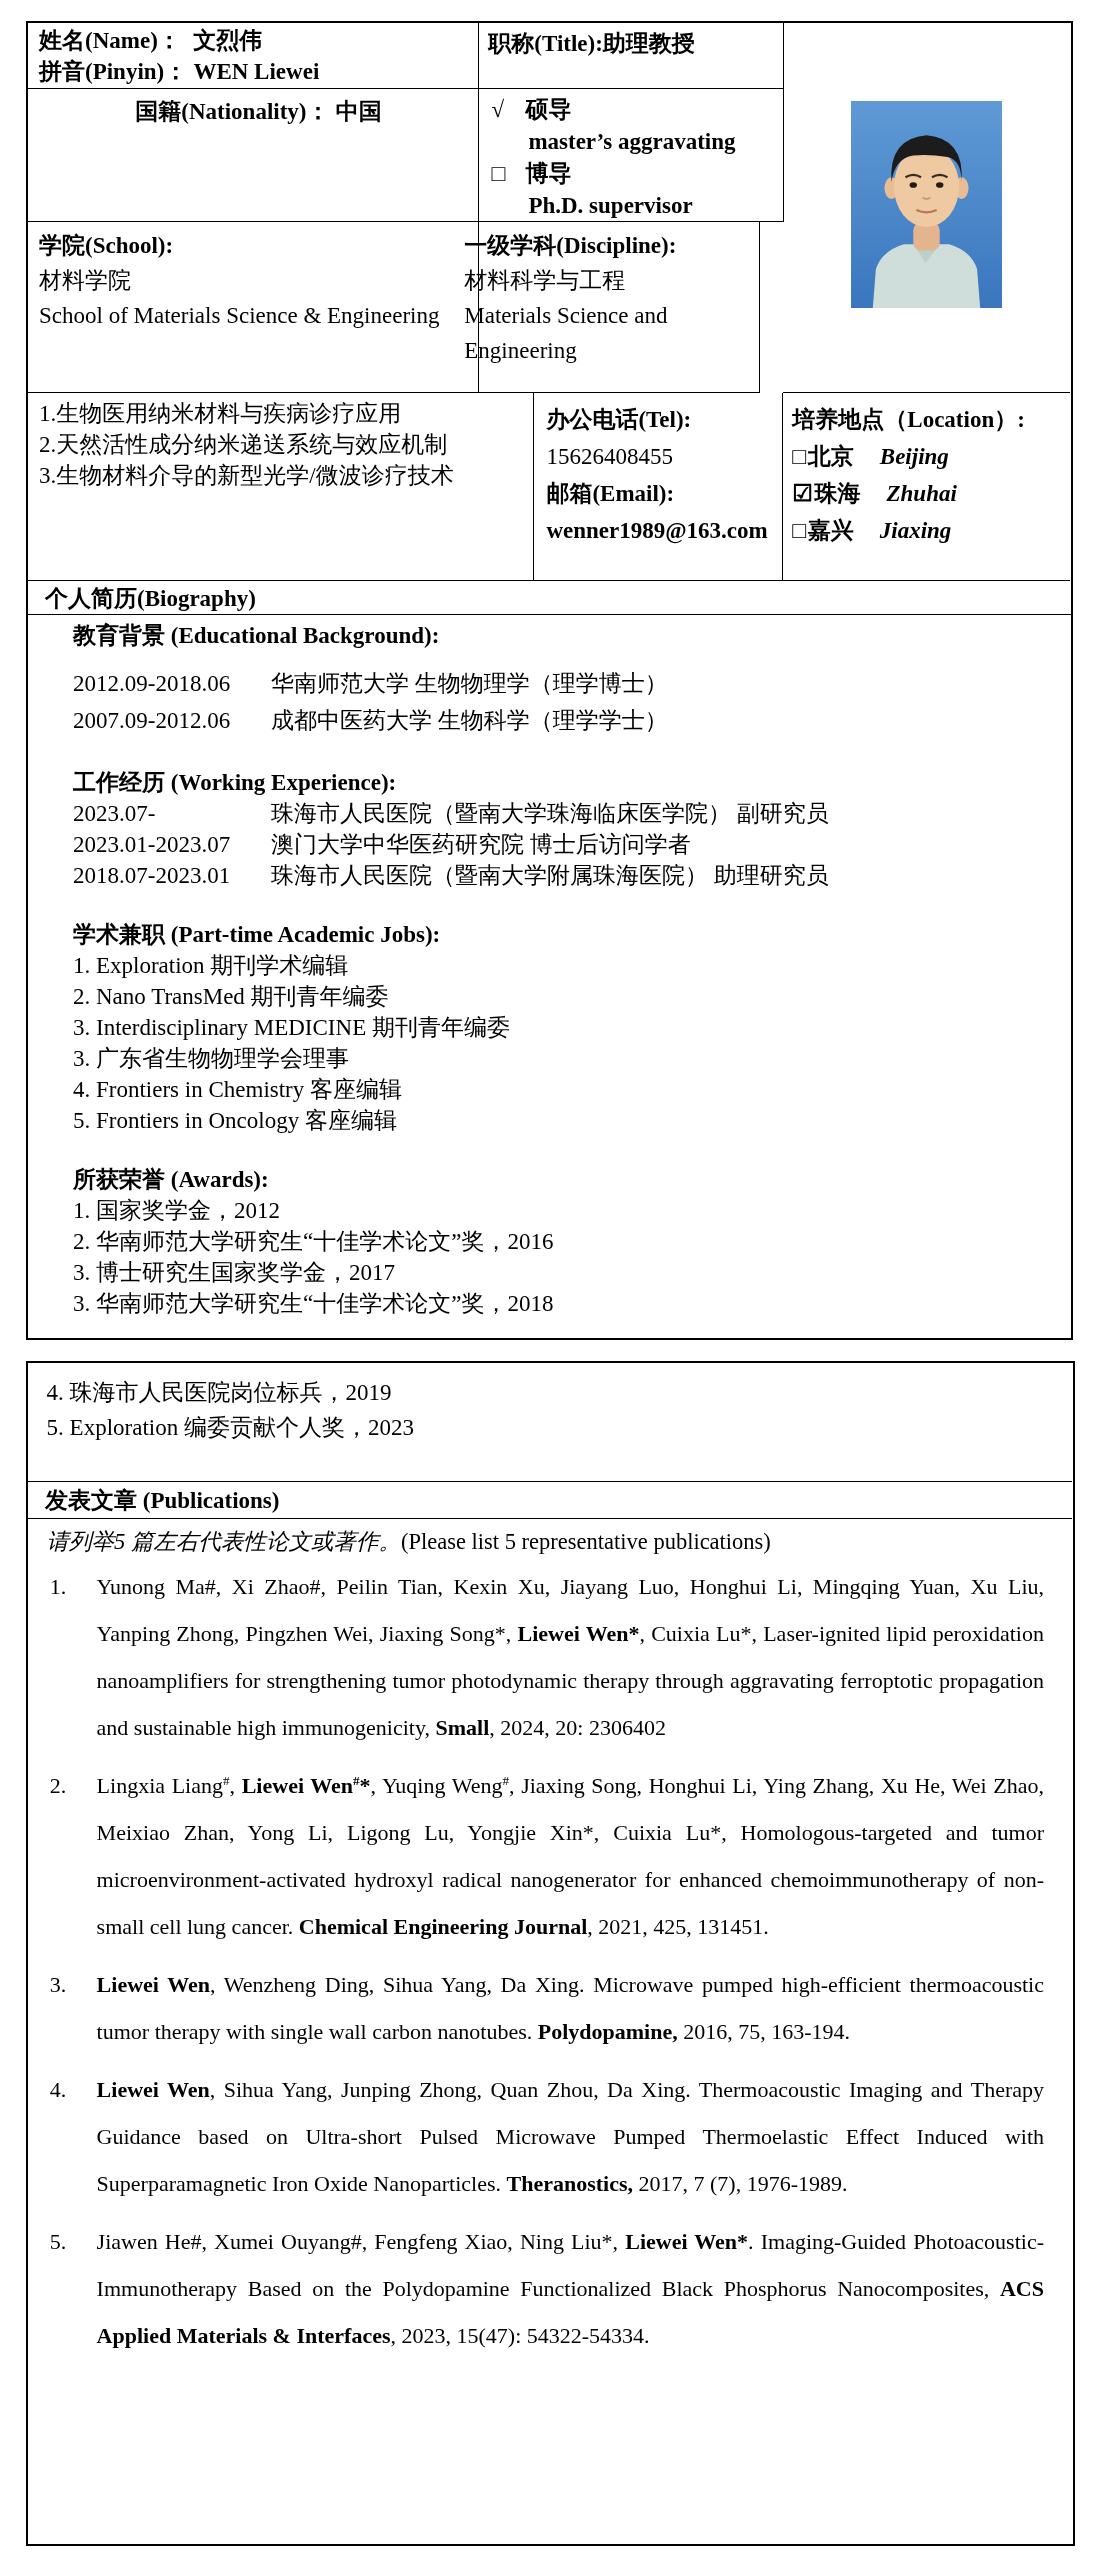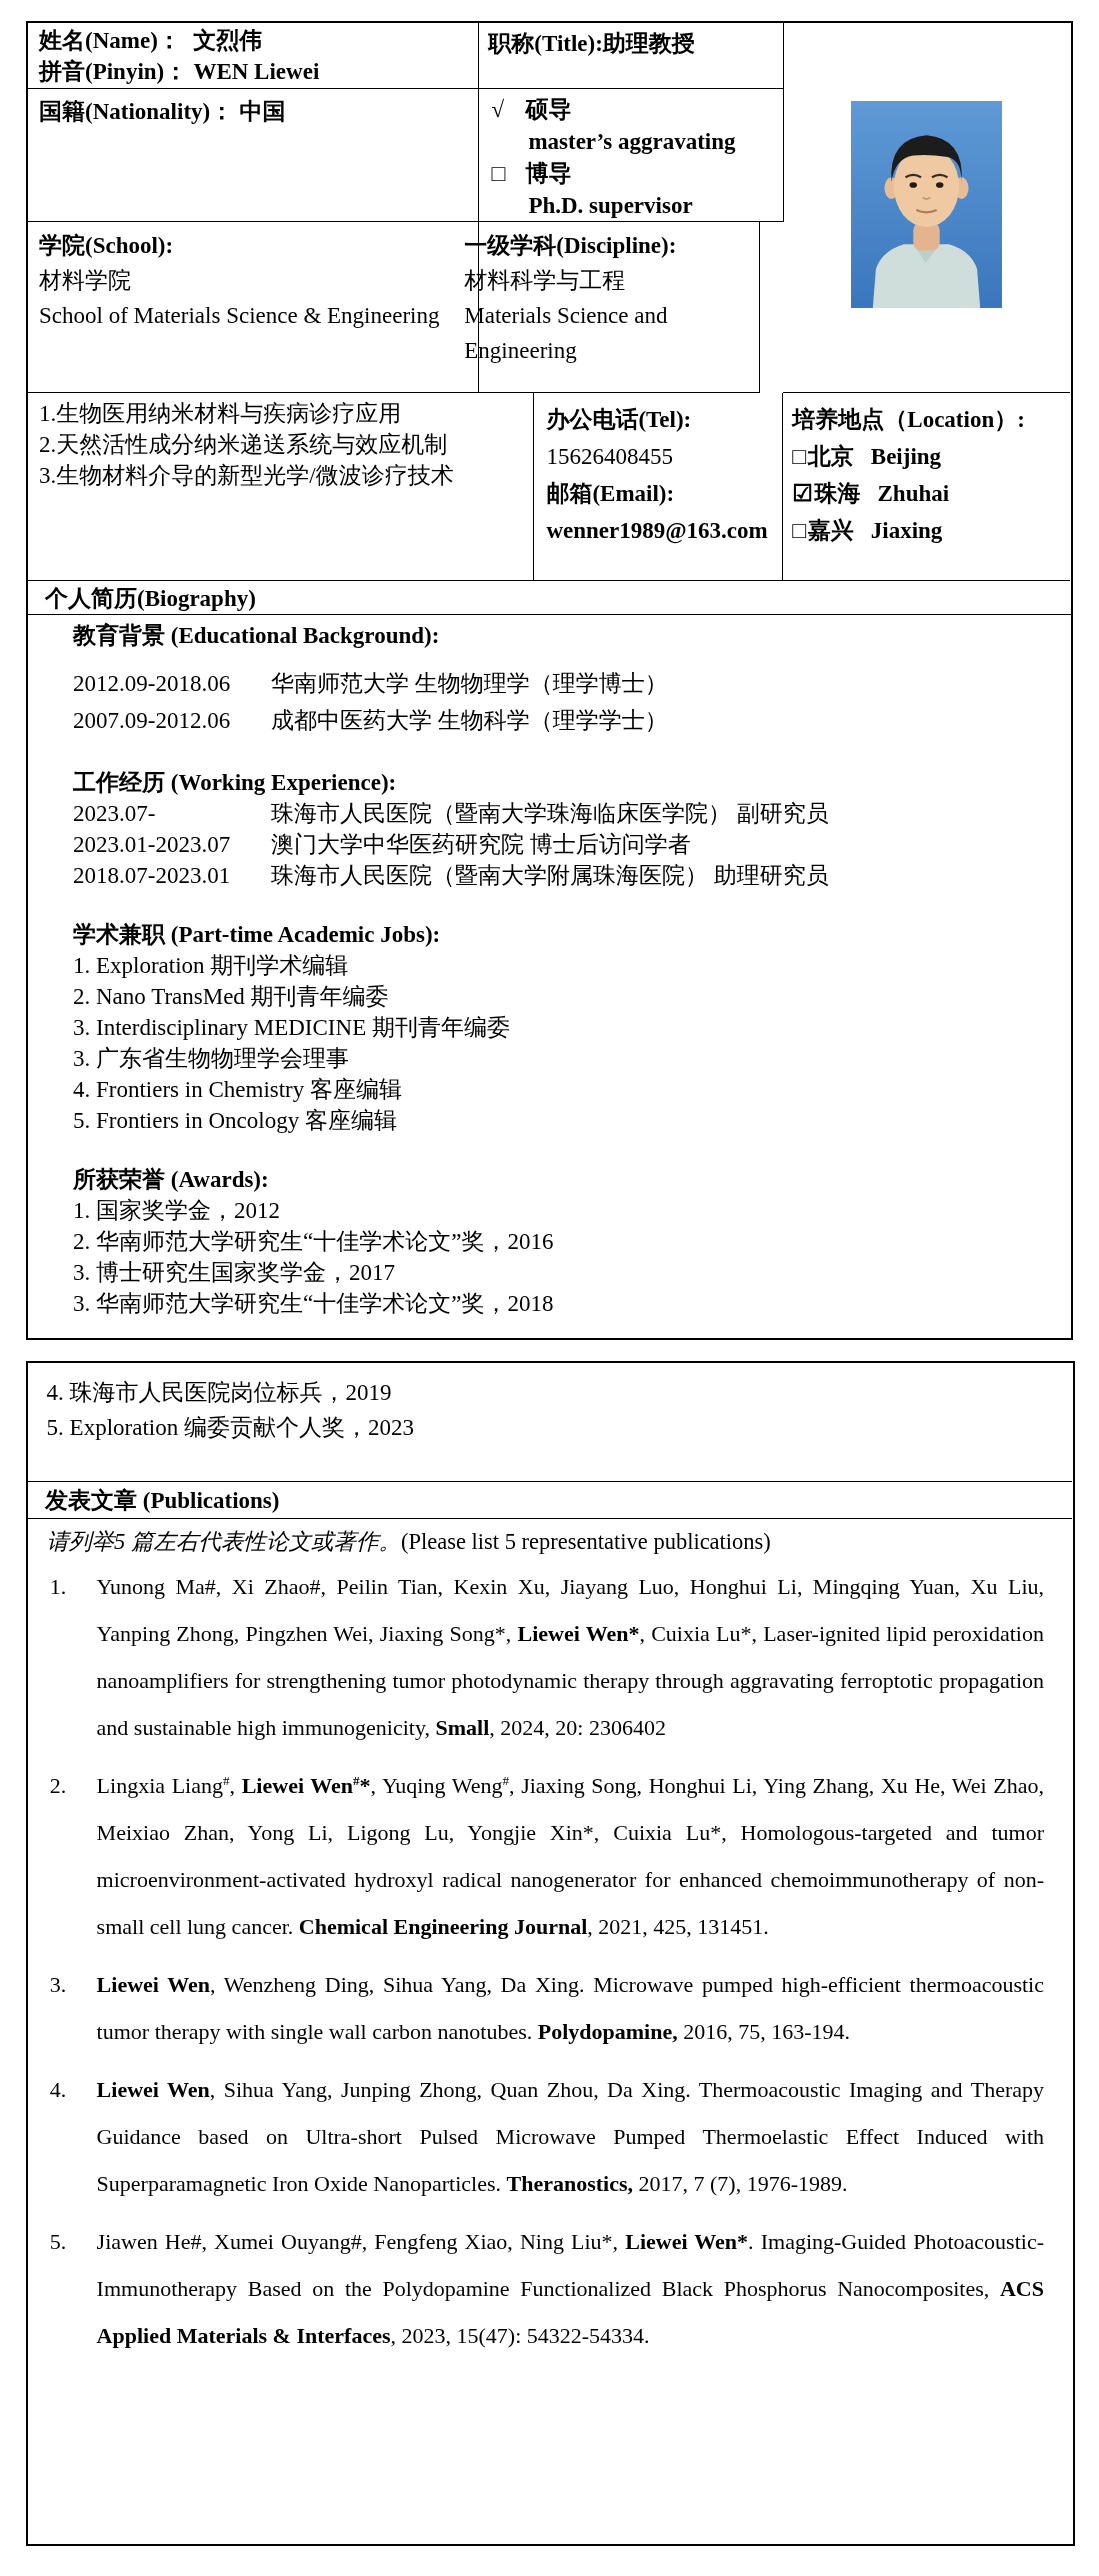--- a/index.html
+++ b/index.html
@@ -14,21 +14,21 @@
   #table2 { left:26px; top:1361px; width:1049px; height:1185px; }
   .cell { position:absolute; overflow:hidden; }
   .br { border-right:1.6px solid #000; }
   .bb { border-bottom:1.6px solid #000; }
   .b  { font-weight:bold; }
 
   
   .c-name     { left:0;     top:0;     width:451px;  height:66px;  padding:2.3px 0 0 11px; line-height:31px; }
   .c-title    { left:451px; top:0;     width:305px;  height:66px;  padding:6.2px 0 0 9.3px; line-height:29.5px; }
   .c-photo    { left:755px; top:0;     width:287px;  height:370px; }
-  .c-nat      { left:0;     top:66px;  width:451px;  height:133px; padding:6.2px 0 0 11px; line-height:33px; }
+  .c-nat      { left:0;     top:66px;  width:451px;  height:133px; padding:6.2px 0 0 11px; line-height:33px;text-align:center; }
   .c-sup      { left:451px; top:66px;  width:305px;  height:133px; padding:4.7px 0 0 12.4px; line-height:32px; }
   .c-school   { left:0;     top:199px; width:451px;  height:171px; padding:6.2px 18.6px 0 11px; line-height:35px; }
   .c-disc     { left:427px; top:199px; width:305px;  height:171px; padding:6.2px 9.3px 0 9.3px; line-height:35px; }
   .c-research { left:0;     top:370px; width:506px;  height:188px; padding:4.7px 75px 0 11px; line-height:31px; }
   .c-tel      { left:506px; top:370px; width:249px;  height:188px; padding:7.8px 4.7px 0 12.4px; line-height:37px; }
   .c-loc      { left:755px; top:370px; width:287px;  height:188px; padding:7.8px 3.1px 0 9.3px; line-height:37px; }
   .c-biohdr   { left:0;     top:558px; width:1043px; height:34px;  padding:1.6px 0 0 17px; line-height:31px; }
   .c-biobody  { left:0;     top:592px; width:1043px; height:722px; padding:4.7px 23px 0 45px; }
 
   
@@ -36,21 +36,21 @@
   .c-pubhdr   { left:0; top:119px; width:1044px; height:37px;   padding:3.1px 0 0 17px;  line-height:31px; }
   .c-pubbody  { left:0; top:156px; width:1044px; height:1025px; padding:4.7px 28px 0 18.6px; }
 
   .val-gap { margin-left:12.4px; }
   .val-gap-sm { margin-left:6.2px; }
 
   .sup-en { padding-left:37px; font-weight:bold; }
   .sup-mark { display:inline-block; width:34px; }
 
   .loc-opt .box { display:inline-block; margin-right:1.6px; }
-  .loc-en { margin-left:17px; }
+  .loc-en { margin-left:26px;font-style:italic; }
 
   .edu-row, .work-row { display:flex; }
   .edu-row .period, .work-row .period { width:198px; flex:none; }
   .bio-sec-hdr { font-weight:bold; line-height:31px; }
   .sec-gap { margin-top:28px; }
   .edu-rows { margin-top:14px; line-height:37px; }
   .work-rows { line-height:31px; }
   .bio-items { line-height:31px; }
 
   .pub-note { font-size:22.5px; line-height:36px; margin-bottom:3px; }

